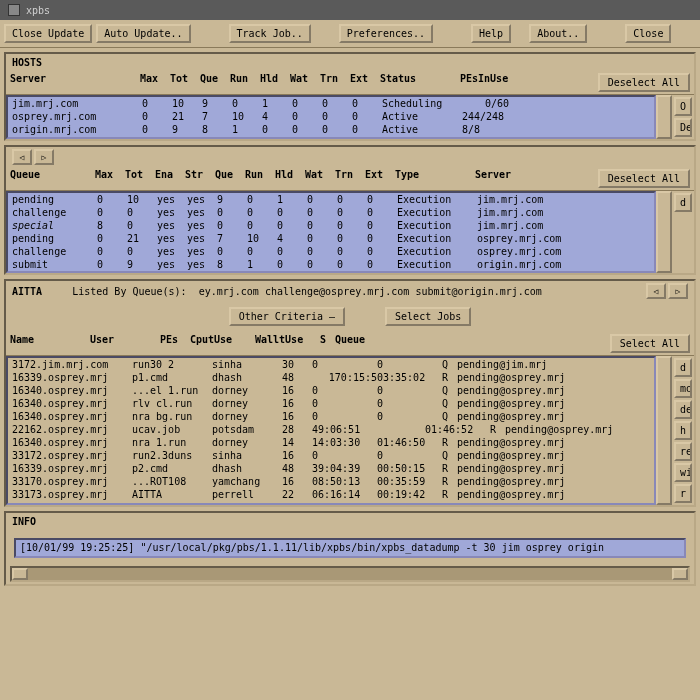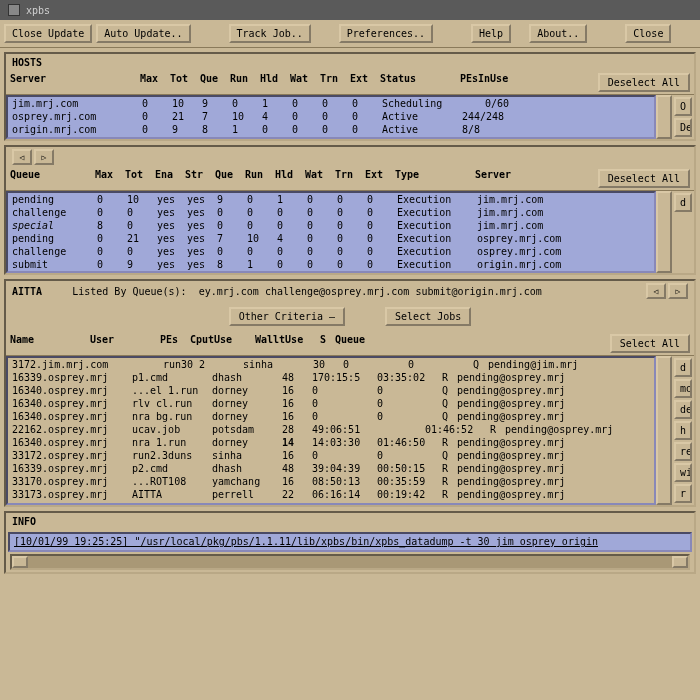--- a/index.html
+++ b/index.html
@@ -12,21 +12,21 @@
 .panel-title { font-weight: bold; padding: 3px 6px; display: flex; align-items: center; gap: 6px; }
 .action-btn { background: #c9b896; border: 2px outset #d9c8a6; padding: 2px 8px; cursor: pointer; font-size: 10px; white-space: nowrap; }
 .data-area { display: flex; }
 .data-table { background: #a0a8d8; border: 2px inset #8888b8; flex: 1; overflow: hidden; }
 .table-header { display: flex; font-weight: bold; padding: 2px 4px; background: #c9b896; border-bottom: 1px solid #8a7a5a; }
 .table-row { display: flex; padding: 1px 4px; }
 .col { white-space: nowrap; overflow: hidden; }
 .side-scroll { width: 16px; background: #c9b896; border: 2px outset #d9c8a6; }
 .nav-arrows { display: flex; gap: 2px; }
 .arrow-btn { width: 20px; height: 16px; background: #c9b896; border: 2px outset #d9c8a6; cursor: pointer; font-size: 8px; display: flex; align-items: center; justify-content: center; }
-.info-box { background: #a0a8d8; border: 2px inset #8888b8; padding: 2px 4px; margin: 2px; height: 20px; overflow: hidden; text-decoration: underline; }
+.info-box { background: #a0a8d8; border: 2px inset #8888b8; padding: 2px 4px; margin: 8px; height: 20px; overflow: hidden; }
 .hscroll { height: 16px; background: #c9b896; border: 2px inset #b9a886; margin: 2px 4px; display: flex; }
 .hscroll-track { flex: 1; background: #a99876; }
 .hscroll-btn { width: 16px; background: #c9b896; border: 2px outset #d9c8a6; cursor: pointer; }
 .right-buttons { display: flex; flex-direction: column; gap: 2px; padding: 2px; }
 .right-btn { background: #c9b896; border: 2px outset #d9c8a6; padding: 2px 4px; cursor: pointer; font-size: 10px; width: 18px; overflow: hidden; }
 .criteria-row { display: flex; gap: 40px; padding: 6px; justify-content: center; }
 .queues-header-row { display: flex; justify-content: space-between; align-items: center; padding: 2px 6px; }
 </style>
 </head>
 <body>
@@ -269,34 +269,34 @@
     <div class="col" style="width:65px">CputUse</div>
     <div class="col" style="width:65px">WalltUse</div>
     <div class="col" style="width:15px">S</div>
     <div class="col" style="width:110px">Queue</div>
     <button class="action-btn" style="margin-left:auto">Select All</button>
   </div>
   <div class="data-area">
     <div class="data-table" style="background:#c9b896" id="jobs-table">
         <div class="table-row">
           <div class="col" style="width: 120px;">3172.jim.mrj.com</div>
-          <div class="col" style="width: 80px; margin-left: 31px;">run30_2</div>
+          <div class="col" style="width: 80px;">run30_2</div>
           <div class="col" style="width: 70px;">sinha</div>
           <div class="col" style="width: 30px;">30</div>
           <div class="col" style="width: 65px;">0</div>
           <div class="col" style="width: 65px;">0</div>
           <div class="col" style="width: 15px;">Q</div>
           <div class="col" style="width: 130px;">pending@jim.mrj</div>
         </div>
         <div class="table-row">
           <div class="col" style="width: 120px;">16339.osprey.mrj</div>
           <div class="col" style="width: 80px;">p1.cmd</div>
           <div class="col" style="width: 70px;">dhash</div>
           <div class="col" style="width: 30px;">48</div>
-          <div class="col" style="width: 65px;">170:15:5</div>
+          <div class="col" style="width: 65px; text-align: right;">170:15:5</div>
           <div class="col" style="width: 65px;">03:35:02</div>
           <div class="col" style="width: 15px;">R</div>
           <div class="col" style="width: 130px;">pending@osprey.mrj</div>
         </div>
         <div class="table-row">
           <div class="col" style="width: 120px;">16340.osprey.mrj</div>
           <div class="col" style="width: 80px;">...el_1.run</div>
           <div class="col" style="width: 70px;">dorney</div>
           <div class="col" style="width: 30px;">16</div>
           <div class="col" style="width: 65px;">0</div>
@@ -331,21 +331,21 @@
           <div class="col" style="width: 30px;">28</div>
           <div class="col" style="width: 65px;">49:06:51</div>
           <div class="col" style="width: 65px; margin-left: 48px;">01:46:52</div>
           <div class="col" style="width: 15px;">R</div>
           <div class="col" style="width: 130px;">pending@osprey.mrj</div>
         </div>
         <div class="table-row">
           <div class="col" style="width: 120px;">16340.osprey.mrj</div>
           <div class="col" style="width: 80px;">nra_1.run</div>
           <div class="col" style="width: 70px;">dorney</div>
-          <div class="col" style="width: 30px; font-weight: bold;">14</div>
+          <div class="col" style="width: 30px;">14</div>
           <div class="col" style="width: 65px;">14:03:30</div>
           <div class="col" style="width: 65px;">01:46:50</div>
           <div class="col" style="width: 15px;">R</div>
           <div class="col" style="width: 130px;">pending@osprey.mrj</div>
         </div>
         <div class="table-row">
           <div class="col" style="width: 120px;">33172.osprey.mrj</div>
           <div class="col" style="width: 80px;">run2.3duns</div>
           <div class="col" style="width: 70px;">sinha</div>
           <div class="col" style="width: 30px;">16</div>

